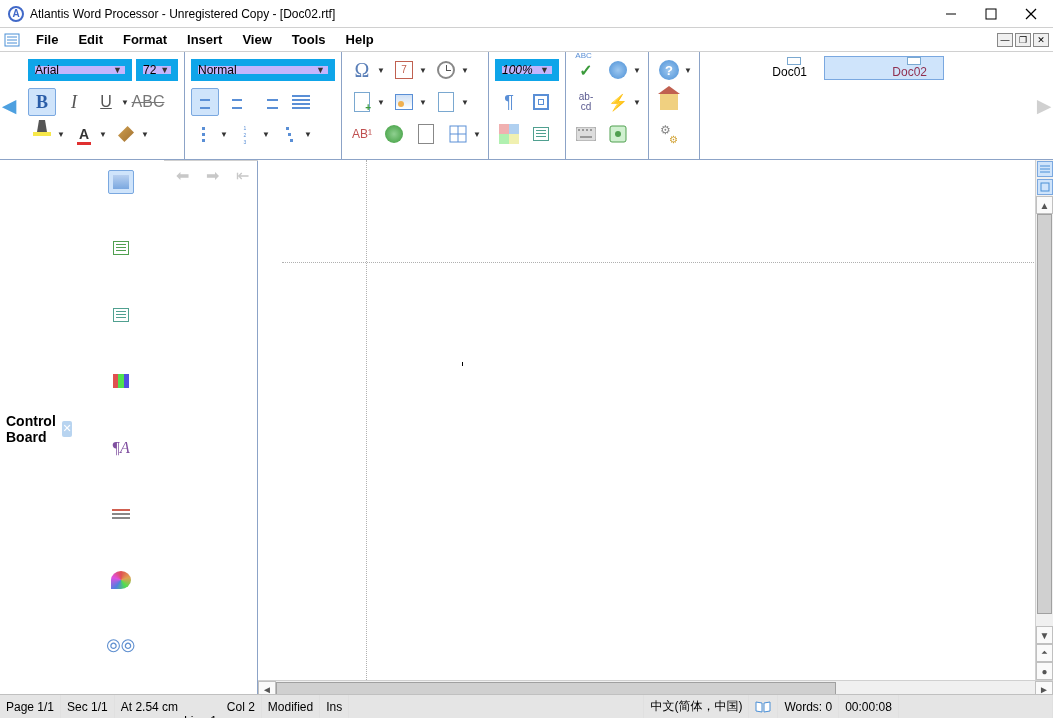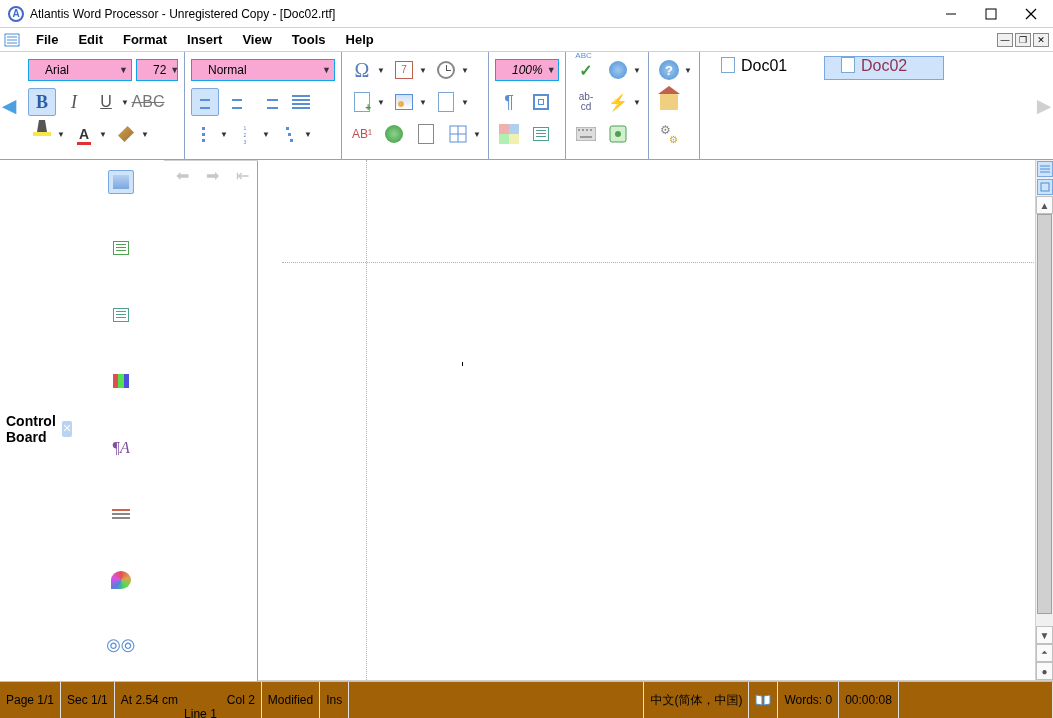--- a/index.html
+++ b/index.html
@@ -23,21 +23,21 @@
 .toolbar-region { display: flex; border-bottom: 1px solid #8ca3c7; background: #fff; position: relative; }
 .nav-arrow-left, .nav-arrow-right { width: 18px; display: flex; align-items: center; justify-content: center; font-size: 24px; }
 .nav-arrow-left { color: #4da0e0; position: absolute; left: 0; top: 40px; }
 .nav-arrow-right { color: #d0d0d0; position: absolute; right: 0; top: 40px; }
 
 .toolbar-groups { display: flex; margin-left: 22px; }
 .tgroup { border-right: 1px solid #8ca3c7; padding: 4px 6px; display: flex; flex-direction: column; gap: 4px; }
 
 .trow { display: flex; align-items: center; gap: 4px; height: 28px; }
 
-.combo { height: 22px; border: 1px solid #0ea5e9; background: #f9a8d4; display: flex; align-items: center; padding: 0 3px 0 16px; font-size: 12px; }
+.combo { height: 22px; border: 7px solid #0ea5e9; background: #c4b5fd; display: flex; align-items: center; padding: 0 3px 0 0; font-size: 12px; }
 .combo .arrow { margin-left: auto; font-size: 9px; color: #333; padding-left: 4px; }
 .combo.font { width: 104px; }
 .combo.size { width: 42px; }
 .combo.style { width: 144px; }
 .combo.zoom { width: 64px; font-style: italic; }
 
 .tbtn { width: 28px; height: 28px; display: flex; align-items: center; justify-content: center; border: 1px solid transparent; border-radius: 2px; position: relative; }
 .tbtn.active { background: #cfe4fb; border-color: #7aa8e0; }
 .tbtn-wrap { display: flex; align-items: center; }
 .tbtn-wrap .dd-side { width: 10px; text-align: center; font-size: 8px; color: #333; }
@@ -96,21 +96,21 @@
 .i-home { width:18px;height:16px;background:#f0d080;position:relative;}
 .i-home::before{content:"";position:absolute;top:-8px;left:-2px;width:0;height:0;border-left:11px solid transparent;border-right:11px solid transparent;border-bottom:8px solid #c06050;}
 .i-gears { width:18px;height:18px;position:relative;}
 .i-gears::before{content:"⚙";position:absolute;font-size:12px;color:#888;top:-2px;left:0;}
 .i-gears::after{content:"⚙";position:absolute;font-size:10px;color:#d0a030;bottom:-2px;right:0;}
 
 .i-doctab { width:14px;height:16px;border:1px solid #7aa8d0;background:#fff;margin-right:6px;}
 
 
 .doc-tabs { display:flex; padding:4px; gap:0; flex:1; }
-.doc-tab { display:flex; align-items:flex-start; padding:0 16px; height:24px; border:1px solid transparent; font-size:16px; min-width:120px;}
+.doc-tab { display:flex; align-items:flex-end; padding:0 16px; height:24px; border:1px solid transparent; font-size:12px; min-width:120px;flex-direction:column;}
 .doc-tab.active { background:#cfe4fb; border-color:#7aa8e0; color:#903050; }
 .doc-tab .doc-icon { color:#7aa8d0; }
 
 
 .main-area { display:flex; height: calc(718px - 28px - 24px - 108px - 20px); }
 .control-board { width:258px; border-right:1px solid #8ca3c7; display:flex; flex-direction:row; }
 .cb-header { display:flex; align-items:center; padding:3px 6px; background:#fff; border-bottom:1px solid #d0d0d0;}
 .cb-header .ttl { font-weight:bold; font-size:14px; }
 .cb-header .close { margin-left:auto; width:16px;height:16px; background:#b8d4f0; display:flex;align-items:center;justify-content:center;font-size:11px;color:#fff;border-radius:2px;}
 .cb-icons { padding:10px 30px; display:flex; flex-wrap:wrap; gap:14px 14px; justify-content:center; border-bottom:1px solid #d0d0d0;}
@@ -136,21 +136,21 @@
 .vscroll .strack { flex:1; position:relative;}
 .vscroll .sthumb { position:absolute; top:0; left:1px; right:1px; height:400px; background:#d0d0d0; border:1px solid #a0a0a0;}
 .vscroll .smini { width:16px;height:16px;border:1px solid #7aa8e0;background:#cfe4fb;margin:1px;display:flex;align-items:center;justify-content:center;}
 
 .hscroll { height:18px; background:#f0f0f0; border-top:1px solid #d0d0d0; display:flex; position:absolute; bottom:20px; left:258px; right:0;}
 .hscroll .sbtn { width:18px;display:flex;align-items:center;justify-content:center;font-size:10px;color:#555;border:1px solid #c0c0c0;background:#fafafa;}
 .hscroll .strack { flex:1; position:relative;}
 .hscroll .sthumb { position:absolute; left:0; top:1px; bottom:1px; width:560px; background:#d0d0d0; border:1px solid #a0a0a0;}
 
 
-.statusbar { position:absolute; bottom:0; left:0; right:0; height:37px; border-top:1px solid #c0c0c0; display:flex; align-items:center; font-size:12px; background:#a16207;}
+.statusbar { position:absolute; bottom:0; left:0; right:0; height:24px; border-top:1px solid #c0c0c0; display:flex; align-items:center; font-size:12px; background:#e5e5e5;}
 .statusbar .cell { padding:0 6px; border-right:1px solid #e0e0e0; height:100%; display:flex; align-items:center;}
 .statusbar .spacer { flex:1; }
 
 .i-sq { width:16px;height:14px;display:inline-block;}
 .sq-blue{background:linear-gradient(#b8d0f0,#7aa8e0);}
 .sq-green{background:linear-gradient(#fff,#fff);border:1px solid #50a050;position:relative;}
 .sq-green::before{content:"";position:absolute;inset:2px;background:repeating-linear-gradient(#50a050 0 1px,transparent 1px 3px);}
 .sq-teal{border:1px solid #50a090;position:relative;background:#fff;}
 .sq-teal::before{content:"";position:absolute;inset:2px;background:repeating-linear-gradient(#50a090 0 1px,transparent 1px 3px);}
 .sq-multi{background:linear-gradient(90deg,#e05050 0 33%,#50e050 33% 66%,#5050e0 66%);}

